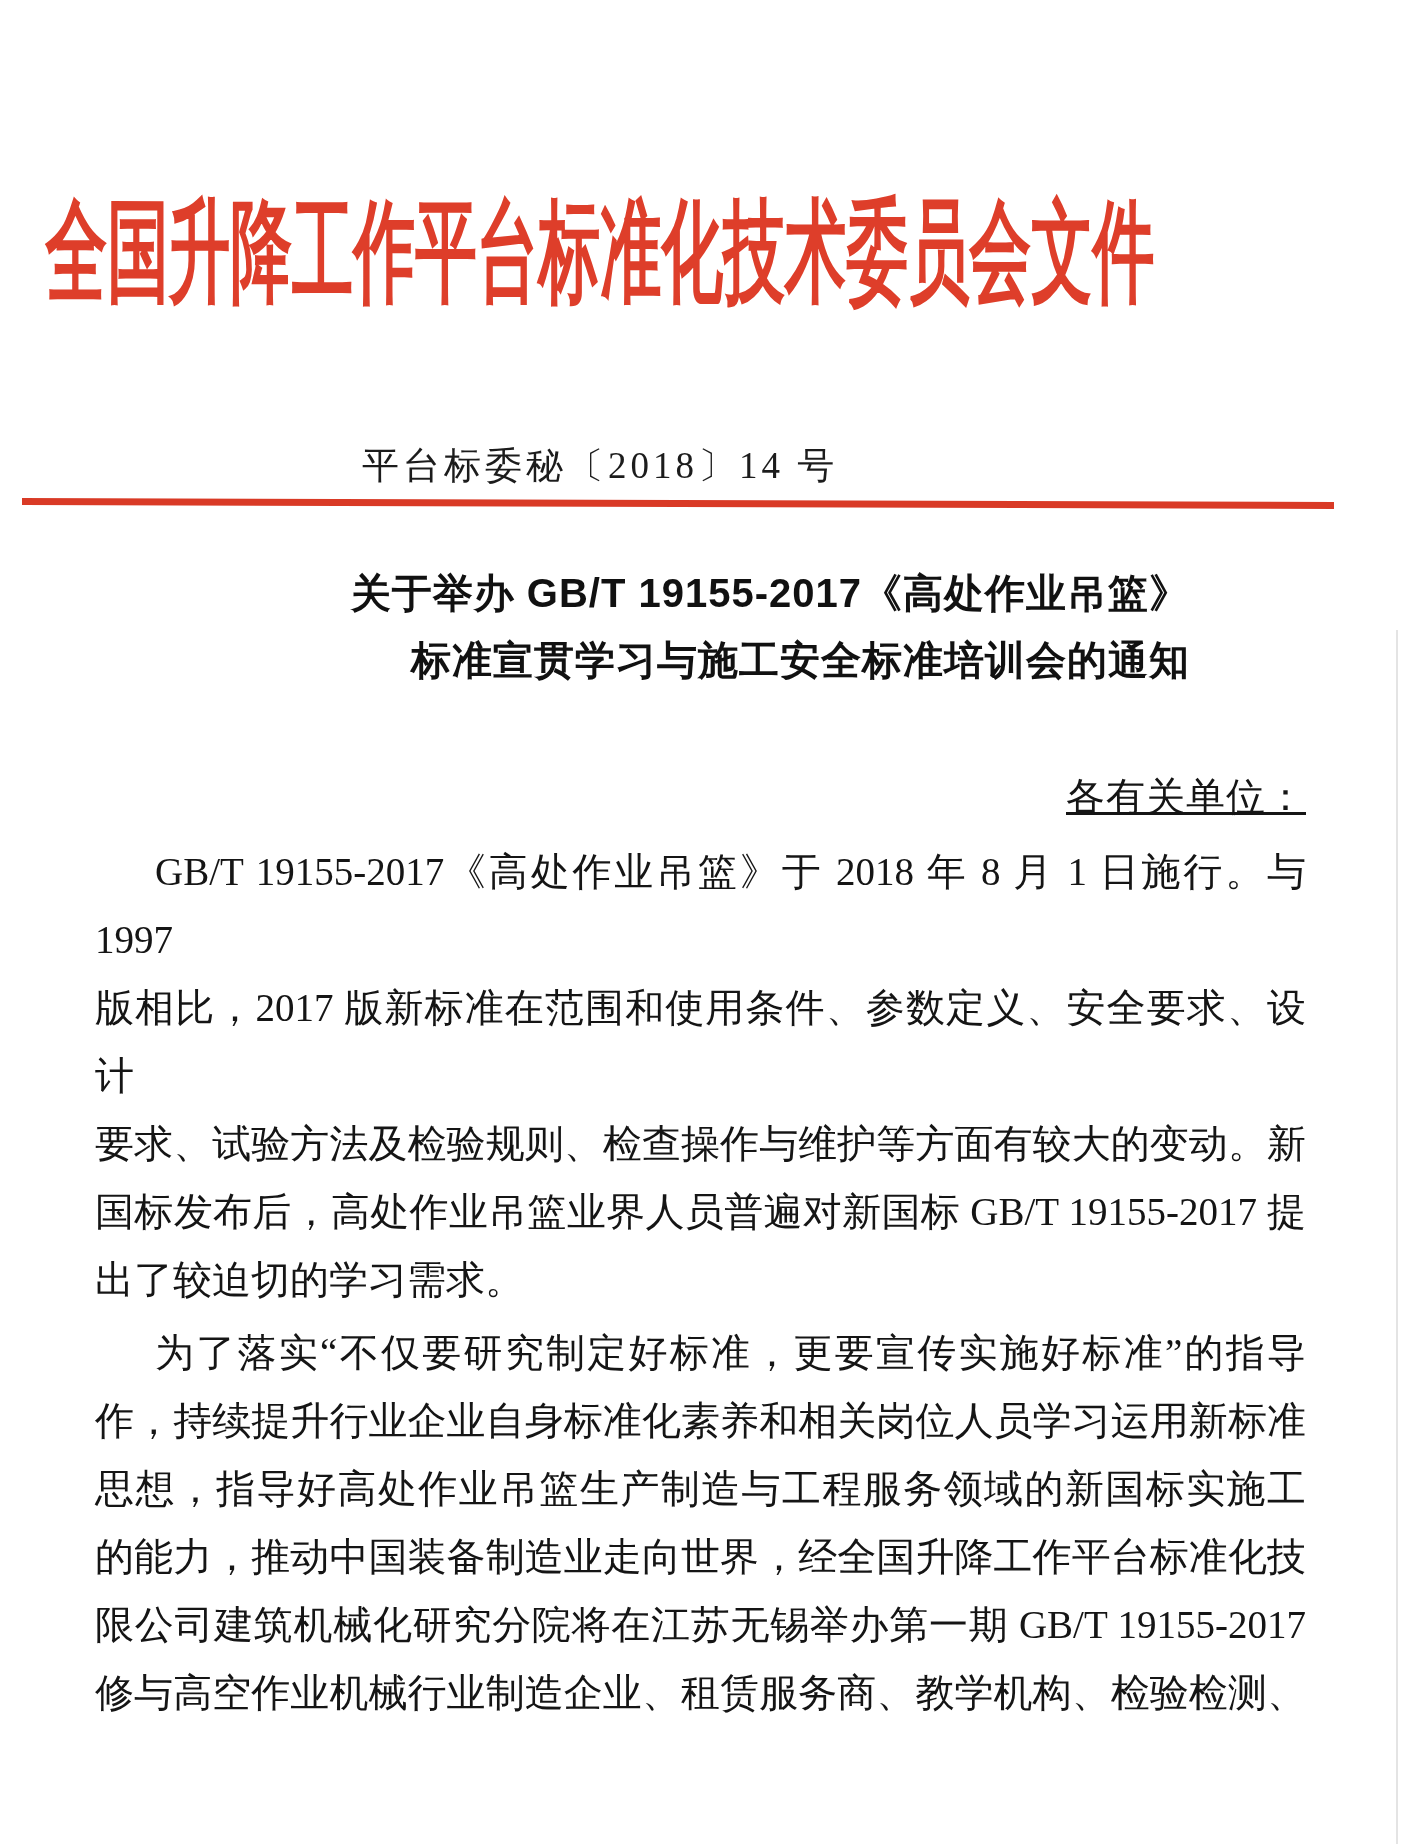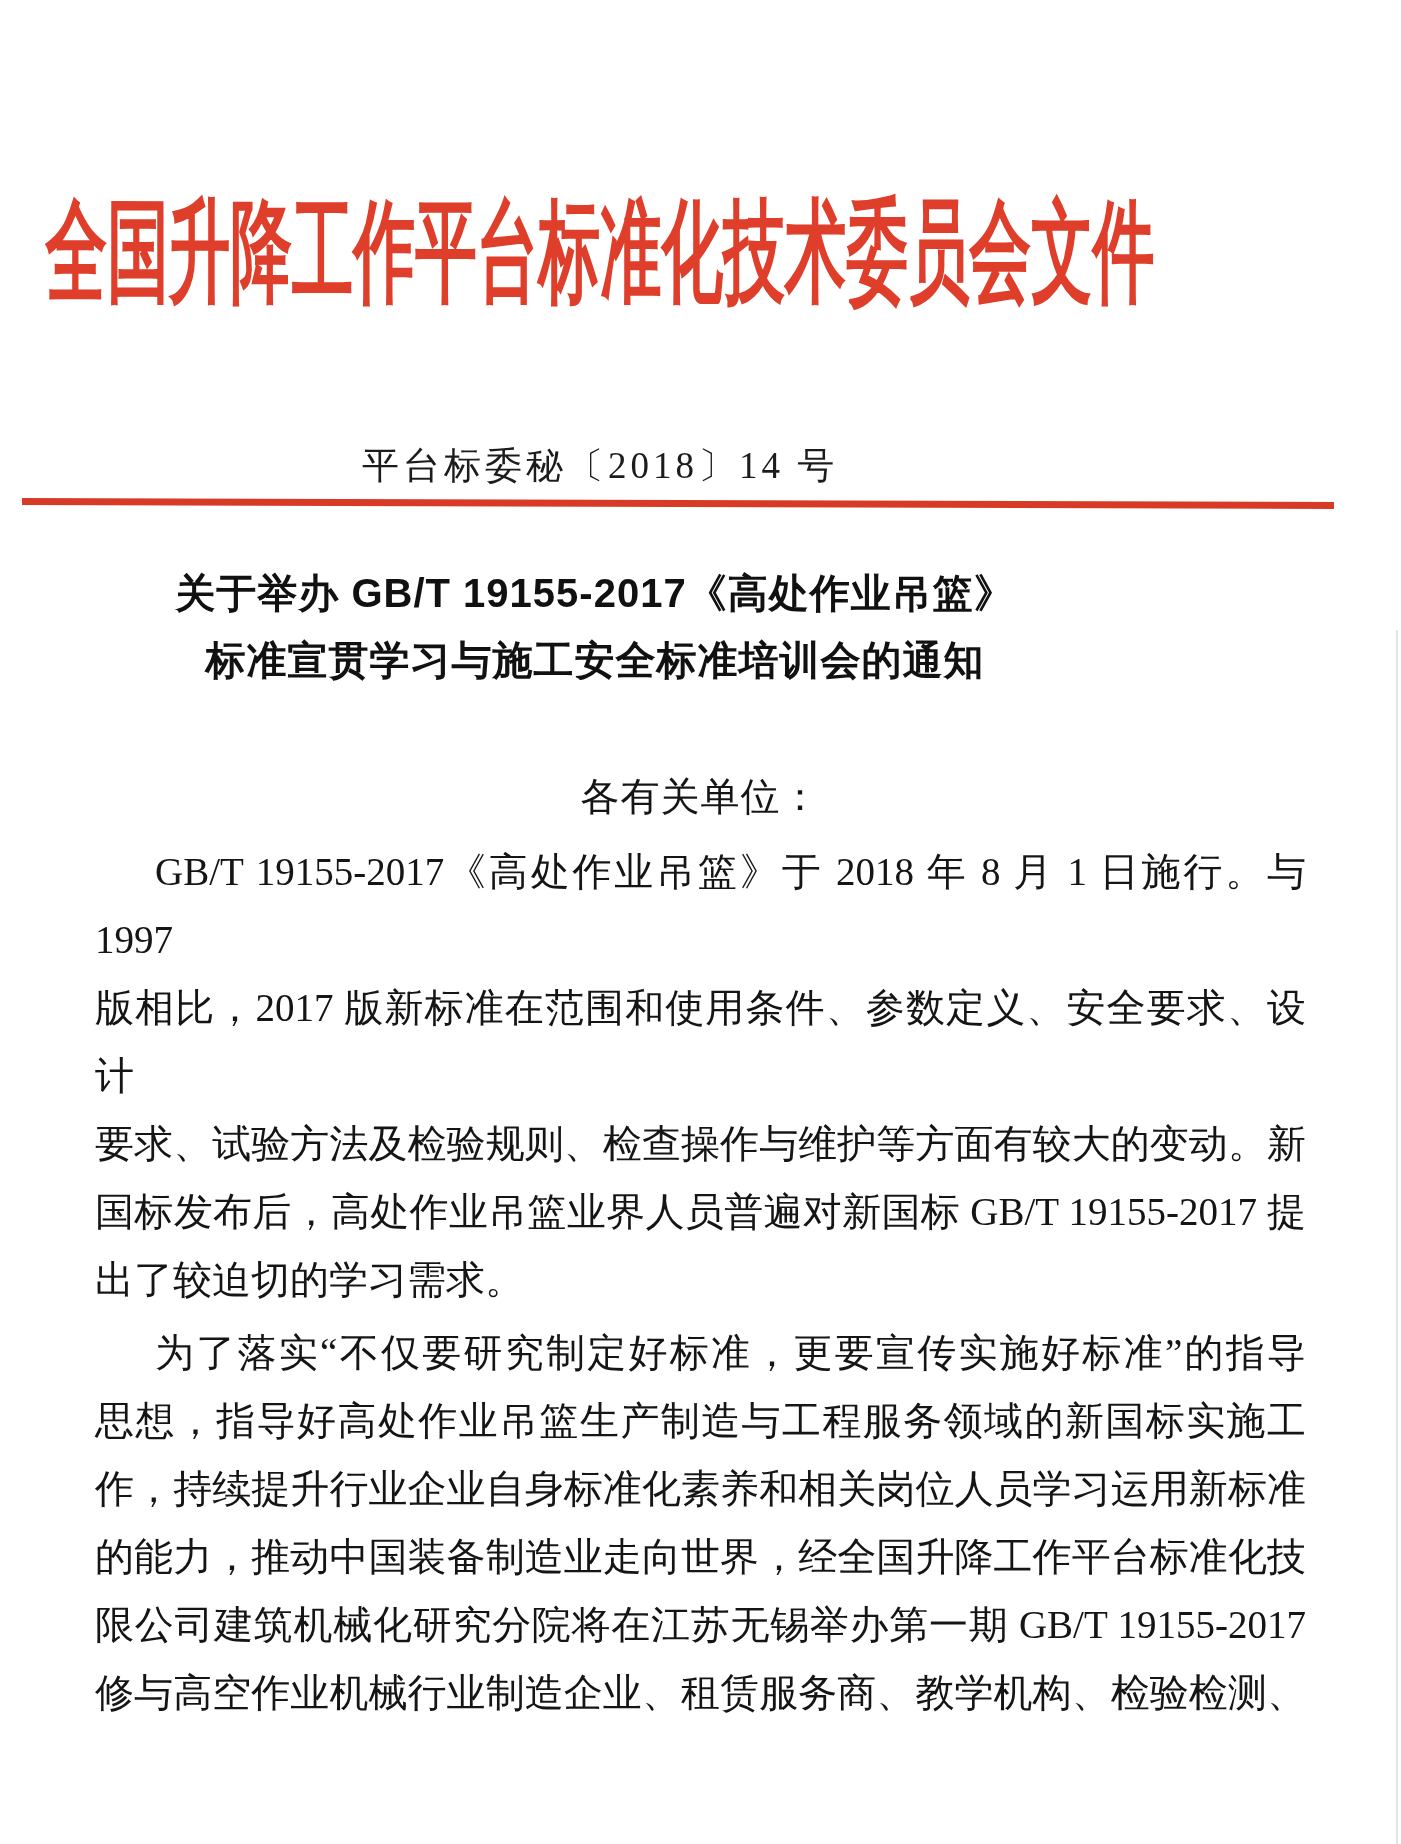--- a/index.html
+++ b/index.html
@@ -59,43 +59,44 @@
     height: 7px;
     background: #d93a26;
     transform: rotate(0.18deg);
   }
   
   .doc-title {
     position: absolute;
     top: 560px;
     left: 0;
     width: 1190px;
-    text-align: center;
+    text-align: right;
     font-family: "Liberation Sans", "DejaVu Sans", sans-serif;
     font-weight: bold;
     font-size: 40px;
     color: #111;
   }
   .doc-title .doc-title-line {
     line-height: 67px;
     letter-spacing: 1px;
   }
   
   .body-text {
     position: absolute;
     top: 764px;
     left: 95px;
     width: 1211px;
     font-size: 39px;
     color: #151515;
   }
   .salutation {
     line-height: 65px;
-    text-align: center;
+    text-align: right;
     letter-spacing: 1px;
+    text-decoration: underline;
   }
   .paragraph { margin: 0; }
   .paragraph.p1 { margin-top: 9px; }
   .paragraph.p2 { margin-top: 5px; }
   .line {
     line-height: 68px;
     text-align: justify;
     text-align-last: justify;
     text-justify: inter-ideograph;
     white-space: normal;
@@ -136,22 +137,22 @@
     <div id="paragraphs">
         <div class="paragraph p1">
           <div class="line first">GB/T 19155-2017《高处作业吊篮》于 2018 年 8 月 1 日施行。与 1997</div>
           <div class="line">版相比，2017 版新标准在范围和使用条件、参数定义、安全要求、设计</div>
           <div class="line">要求、试验方法及检验规则、检查操作与维护等方面有较大的变动。新</div>
           <div class="line">国标发布后，高处作业吊篮业界人员普遍对新国标 GB/T 19155-2017 提</div>
           <div class="line lastfree">出了较迫切的学习需求。</div>
         </div>
         <div class="paragraph p2">
           <div class="line first">为了落实“不仅要研究制定好标准，更要宣传实施好标准”的指导</div>
+          <div class="line">作，持续提升行业企业自身标准化素养和相关岗位人员学习运用新标准</div>
           <div class="line">思想，指导好高处作业吊篮生产制造与工程服务领域的新国标实施工</div>
-          <div class="line">作，持续提升行业企业自身标准化素养和相关岗位人员学习运用新标准</div>
           <div class="line">的能力，推动中国装备制造业走向世界，经全国升降工作平台标准化技</div>
           <div class="line">限公司建筑机械化研究分院将在江苏无锡举办第一期 GB/T 19155-2017</div>
           <div class="line">修与高空作业机械行业制造企业、租赁服务商、教学机构、检验检测、</div>
         </div>
       </div>
   </div>
 
   <div class="scan-edge"></div>
 
 </div>

